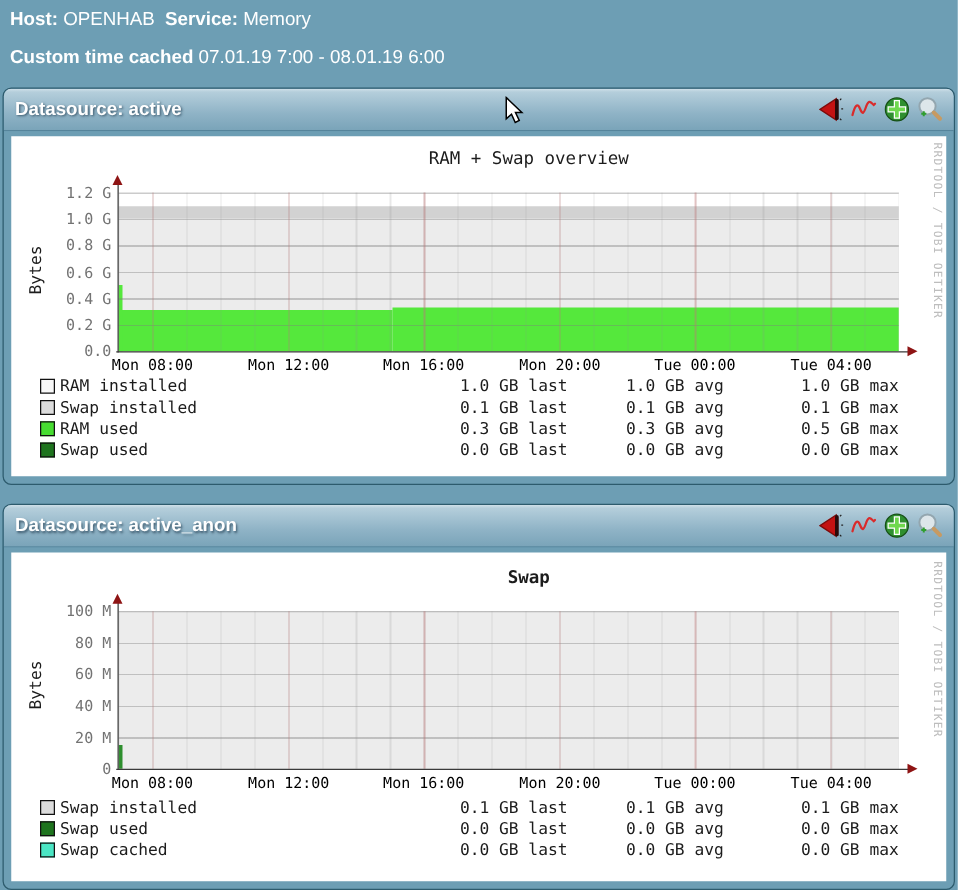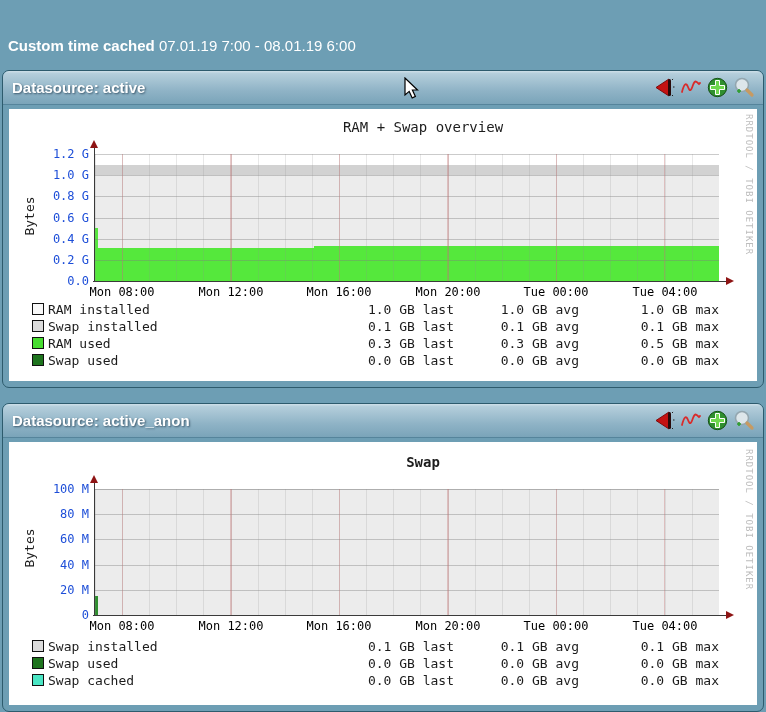--- a/index.html
+++ b/index.html
@@ -18,21 +18,21 @@
             font-weight:bold;text-shadow:1px 1px 2px rgba(15,40,60,.65);}
   .icons{position:absolute;right:8px;top:5px;display:flex;gap:3px;}
   .icons .ic{width:23px;height:23px;display:block;cursor:pointer;}
   .content{position:absolute;left:6px;right:6px;top:38px;bottom:6px;background:#ffffff;}
   
   .gtitle{position:absolute;left:102px;width:624px;text-align:center;
           font-family:"DejaVu Sans Mono",monospace;font-size:14px;color:#1c1c1c;}
   .ylab{position:absolute;transform:translate(-50%,-50%) rotate(-90deg);
         font-family:"DejaVu Sans Mono",monospace;font-size:13px;color:#1c1c1c;white-space:nowrap;}
   .ytick{position:absolute;left:18px;width:62px;text-align:right;
-         font-family:"DejaVu Sans Mono",monospace;font-size:12px;color:#1d4ed8;}
+         font-family:"DejaVu Sans Mono",monospace;font-size:12px;color:#737373;}
   .xtick{position:absolute;width:72px;text-align:center;
          font-family:"DejaVu Sans Mono",monospace;font-size:12px;color:#000000;}
   .plot{position:absolute;left:86px;width:624px;background:#ffffff;}
   .fill{position:absolute;}
   .grid{position:absolute;inset:0;
         background-image:
           repeating-linear-gradient(to right, rgba(195,115,115,.38) 0 1px, transparent 1px 108.5px),
           repeating-linear-gradient(to right, rgba(140,140,140,.20) 0 1px, transparent 1px 27.13px),
           var(--hgrid);
         background-position:27px 0,27px 0,0 0;}
@@ -57,20 +57,26 @@
   .lv1{right:303px;} .lv2{right:178px;} .lv3{right:38px;}
   
   .c-lgray{background:#ececec;} .c-dband{background:#d2d2d2;}
   .c-green{background:#55e83c;} .c-dgreen{background:#2e8f2e;}
 </style>
 </head>
 <body>
 
 <div id="screen">
 
+  <div class="hdr" style="top:7px;">
+    <b>Host:</b>
+    <span>OPENHAB</span>
+    <b style="margin-left:4px;">Service:</b>
+    <span>Memory</span>
+  </div>
   <div class="hdr" style="top:37px;">
     <b>Custom time cached</b>
     <span>07.01.19 7:00 - 08.01.19 6:00</span>
   </div>
 
   <div class="panel" style="top:70px;height:316px;">
     <div class="titlebar">
       <span class="ttl">Datasource: active</span>
       <div class="icons">
         <svg class="ic" viewBox="0 0 23 23">

